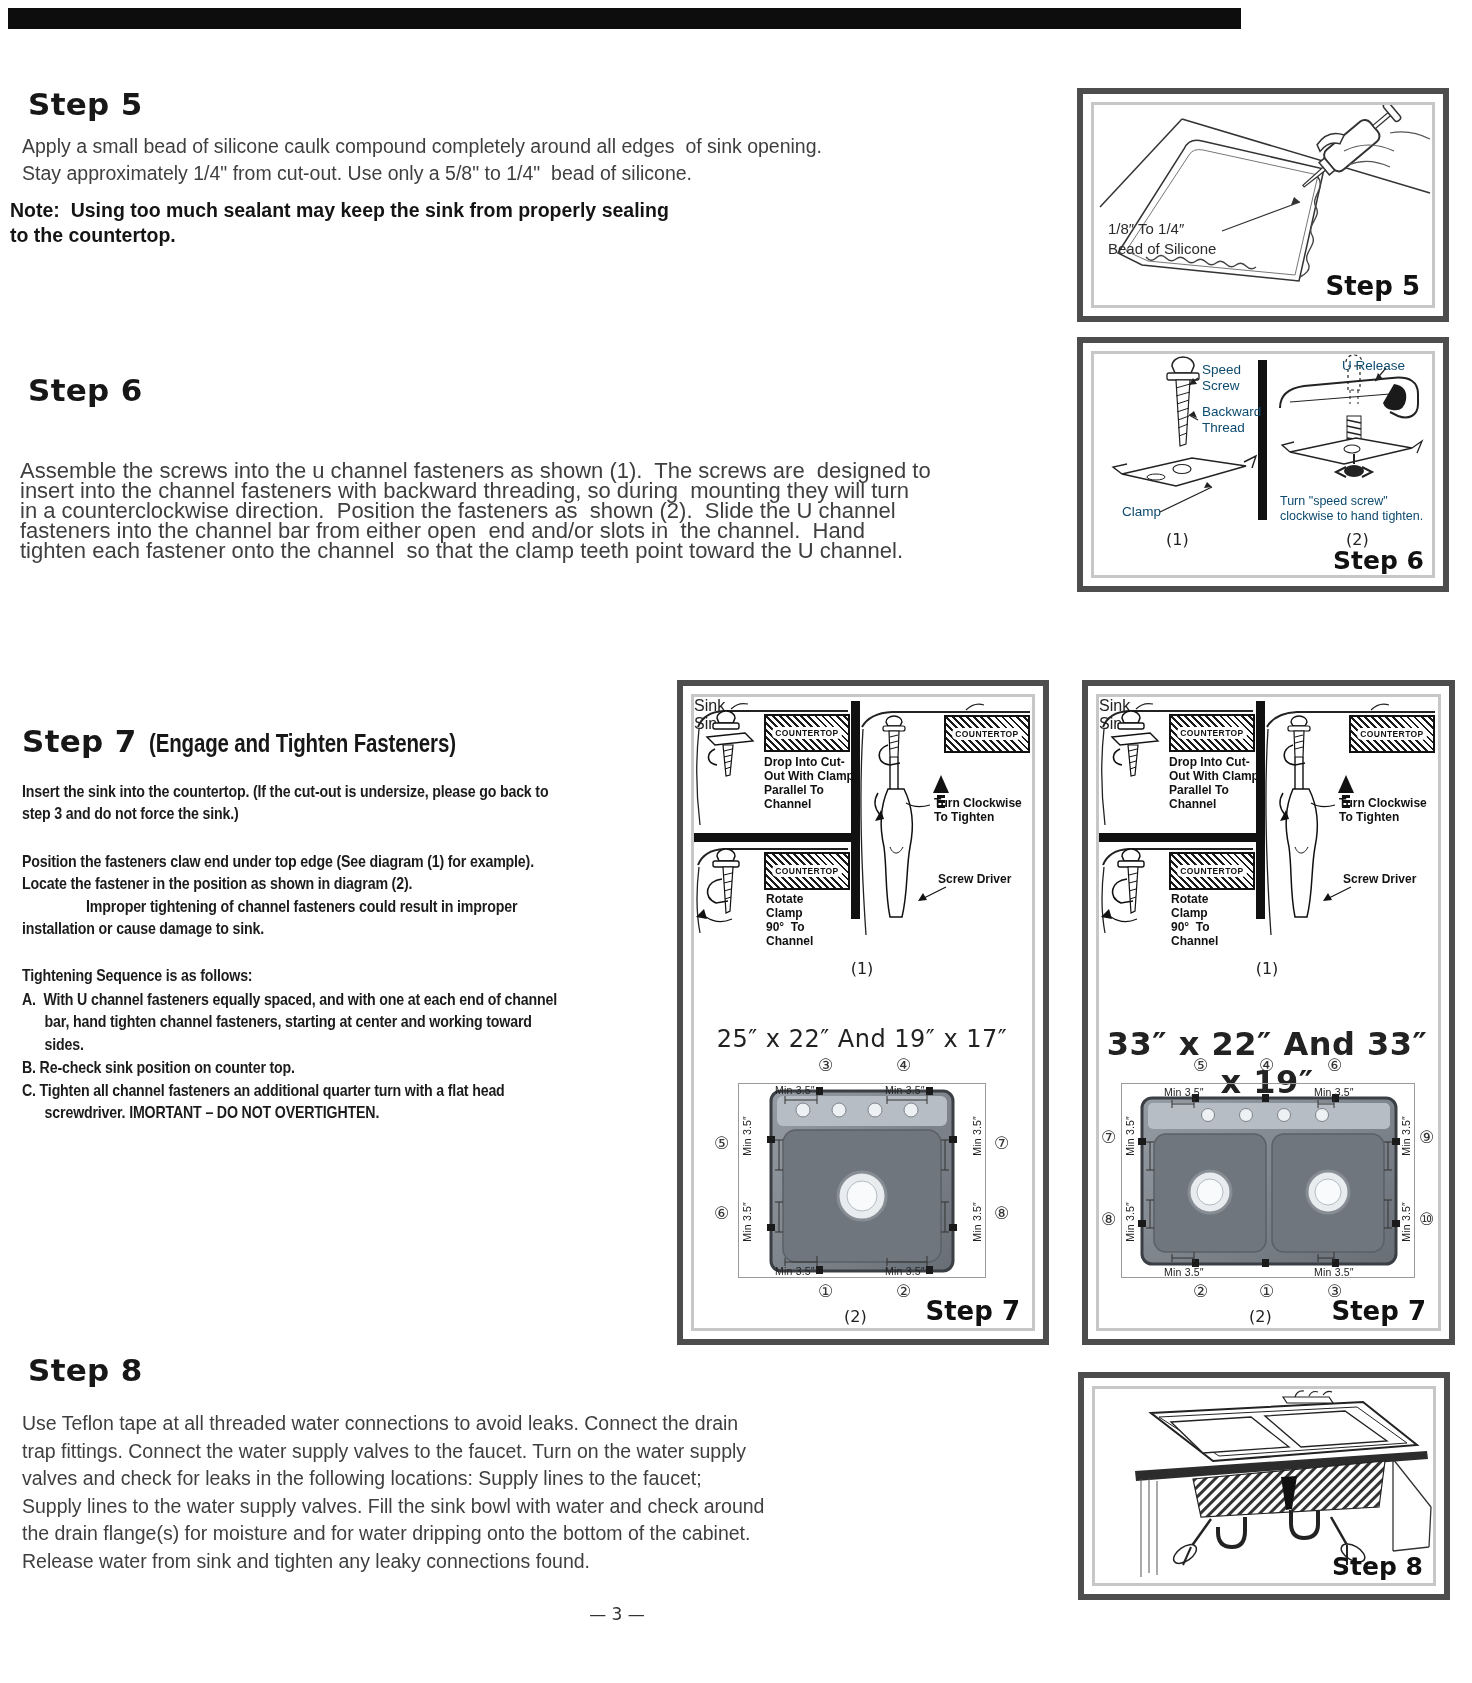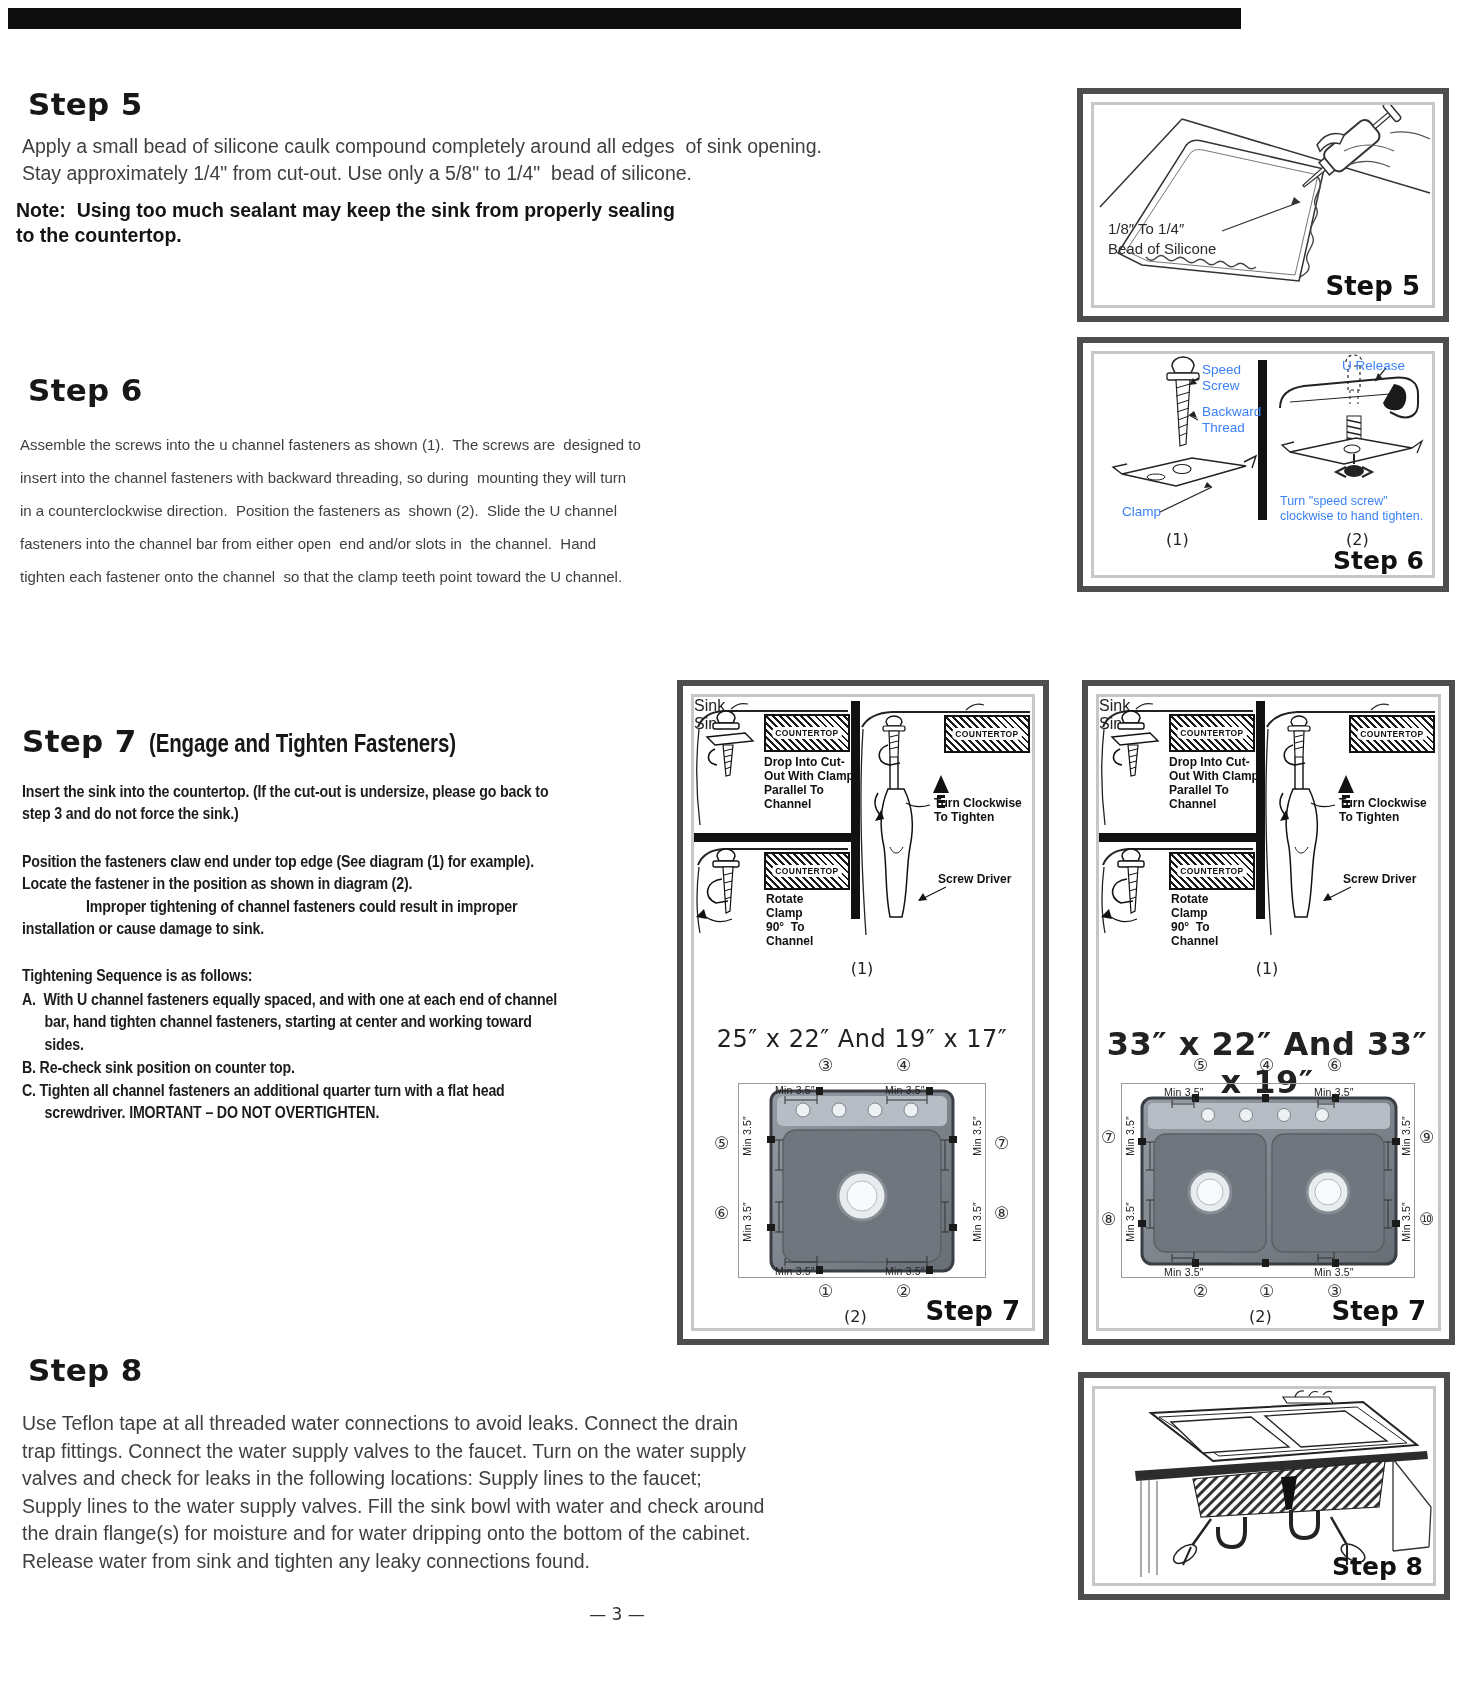--- a/index.html
+++ b/index.html
@@ -8,53 +8,53 @@
          font-family:"Liberation Sans","DejaVu Sans",sans-serif; color:#222; }
   .abs { position:absolute; }
   .pre { white-space:pre; }
   .topbar { left:8px; top:8px; width:1233px; height:21px; background:#0d0d0d; }
   .h-step { font-size:31px; font-weight:700; color:#171717;
             font-family:"DejaVu Sans","Liberation Sans",sans-serif; letter-spacing:.3px; }
   .h7rest { font-size:25px; font-weight:700; color:#171717; display:inline-block;
             transform:scaleX(.82); transform-origin:0 70%; margin-left:12px; letter-spacing:-.2px; }
   .body5 { font-size:19.5px; line-height:27px; color:#3f3f3f; }
   .note5 { font-size:19.5px; line-height:25px; font-weight:700; color:#141414; }
-  .body6 { font-size:15px; line-height:33px; color:#3f3f3f; }
+  .body6 { font-size:22px; line-height:20px; color:#3f3f3f;margin-top:33px; }
   .body8 { font-size:19.5px; line-height:27.6px; color:#3f3f3f; }
   .t7    { font-size:16.5px; line-height:22.3px; font-weight:700; color:#1c1c1c;
            letter-spacing:-.2px; transform:scaleX(.86); transform-origin:0 0; }
   .figbox  { position:absolute; border:6px solid #4d4d4d; background:#fff;padding-left:16px; }
   .figinner{ position:absolute; left:8px; top:8px; right:8px; bottom:8px; border:3px solid #c7c7c7; }
   .figcap  { position:absolute; font-weight:700; color:#111; font-size:26px;
              font-family:"DejaVu Sans",sans-serif; }
   .cnum  { position:absolute; font-size:17px; color:#333; font-family:"DejaVu Sans",sans-serif; }
   .minlab{ position:absolute; font-size:10.5px; color:#222; white-space:nowrap; letter-spacing:.2px; }
   .minv  { writing-mode:vertical-rl; transform:rotate(180deg); }
   .dlab  { position:absolute; font-size:12px; font-weight:700; line-height:1.16; color:#111; white-space:pre; }
-  .d6    { position:absolute; font-size:13.5px; color:#3b82f6; line-height:1.16; white-space:pre; }
+  .d6    { position:absolute; font-size:13.5px; color:#0c4a6e; line-height:1.16; white-space:pre; }
   .pnl   { position:absolute; font-size:16px; color:#222; font-family:"DejaVu Sans",sans-serif; }
   .hatch { position:absolute; border:2px solid #111;
            background:repeating-linear-gradient(45deg,#fff 0 3px,#1a1a1a 3px 5px);
            display:flex; align-items:center; justify-content:center; }
   .hatch span { background:#fff; font-size:8.5px; font-weight:700; letter-spacing:.4px;
                 padding:1px 3px; color:#111; border-radius:5px; white-space:nowrap; }
   .ctext { position:absolute; font-size:15px; line-height:1.35; color:#2b2b2b; white-space:pre; }
   .center{ text-align:center; }
   .pagenum { position:absolute; font-size:17px; color:#333; font-family:"DejaVu Sans",sans-serif; }
   svg { display:block; }
 </style>
 </head>
 <body>
 
 <div class="abs topbar"></div>
 
 <div class="abs h-step" style="left:28px;top:86px">Step 5</div>
 <div class="abs body5 pre" style="left:22px;top:133px">Apply a small bead of silicone caulk compound completely around all edges  of sink opening.
 Stay approximately 1/4" from cut-out. Use only a 5/8" to 1/4"  bead of silicone.</div>
-<div class="abs note5 pre" style="left:16px;top:198px">Note:  Using too much sealant may keep the sink from properly sealing
+<div class="abs note5 pre" style="left:10px;top:198px">Note:  Using too much sealant may keep the sink from properly sealing
 to the countertop.</div>
 
 <div class="figbox" style="left:1077px;top:88px;width:372px;height:234px">
   <div class="figinner">
     <svg class="abs" style="left:0;top:0" width="338" height="200" viewBox="0 0 338 200">
       <path d="M6,102 L88,14" stroke="#333" stroke-width="1.5" fill="none"></path>
       <path d="M88,14 L336,88" stroke="#333" stroke-width="1.5" fill="none"></path>
       <path d="M24,148 L90,44 Q95,33 108,36 L230,64 L205,176 L48,160 Z" fill="#fff" stroke="#333" stroke-width="1.5"></path>
       <path d="M32,146 L95,50 Q99,43 109,45 L224,70 L201,170 L54,156 Z" fill="none" stroke="#777" stroke-width="1"></path>
       <path d="M52,152 q5,6 10,1 q5,-5 10,0 q5,5 10,1 q5,-4 10,1 q5,5 10,1 q5,-4 10,1 q5,5 10,1 q5,-4 10,1 q5,5 10,1 q5,-4 10,1 q5,5 10,1" fill="none" stroke="#444" stroke-width="1.4"></path>

